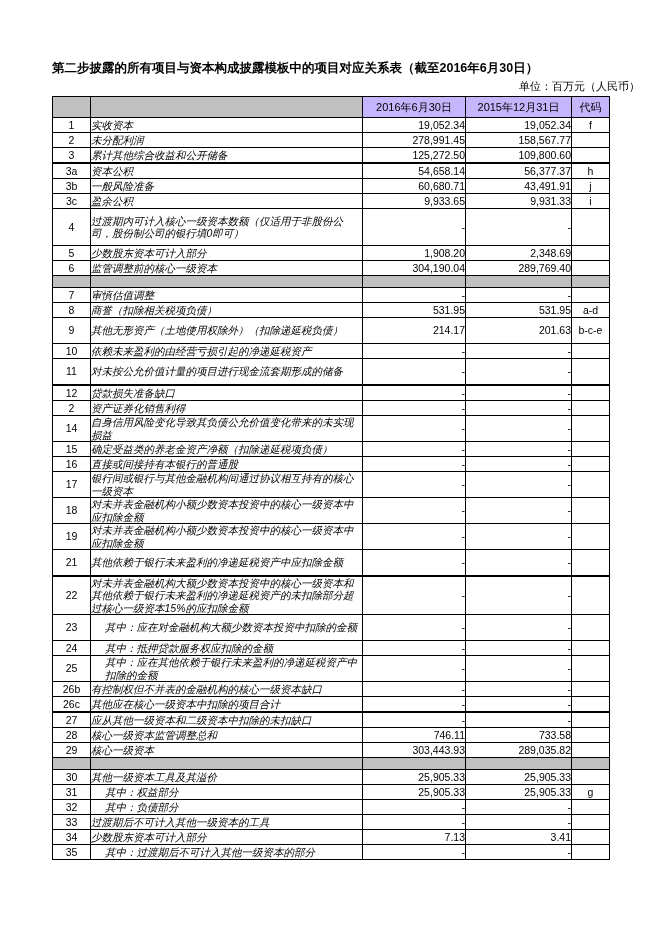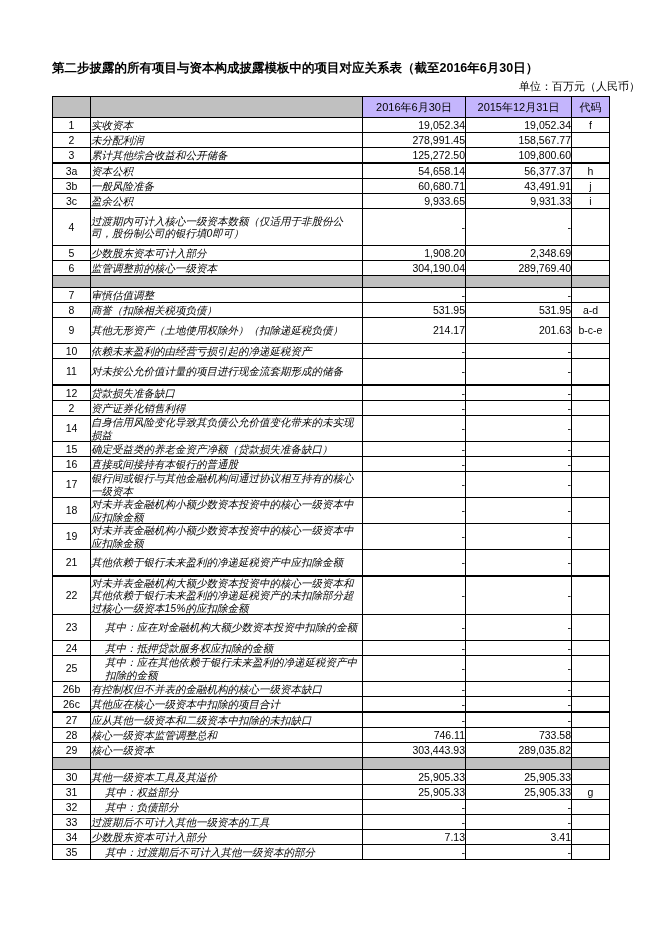--- a/index.html
+++ b/index.html
@@ -273,21 +273,21 @@
           </tr>
           <tr class="r2">
             <td class="num">14</td>
             <td class="item">自身信用风险变化导致其负债公允价值变化带来的未实现损益</td>
             <td class="val">-</td>
             <td class="val">-</td>
             <td class="code"></td>
           </tr>
           <tr class="r1">
             <td class="num">15</td>
-            <td class="item">确定受益类的养老金资产净额（贷款损失准备缺口）</td>
+            <td class="item">确定受益类的养老金资产净额（扣除递延税项负债）</td>
             <td class="val">-</td>
             <td class="val">-</td>
             <td class="code"></td>
           </tr>
           <tr class="r1">
             <td class="num">16</td>
             <td class="item">直接或间接持有本银行的普通股</td>
             <td class="val">-</td>
             <td class="val">-</td>
             <td class="code"></td>

